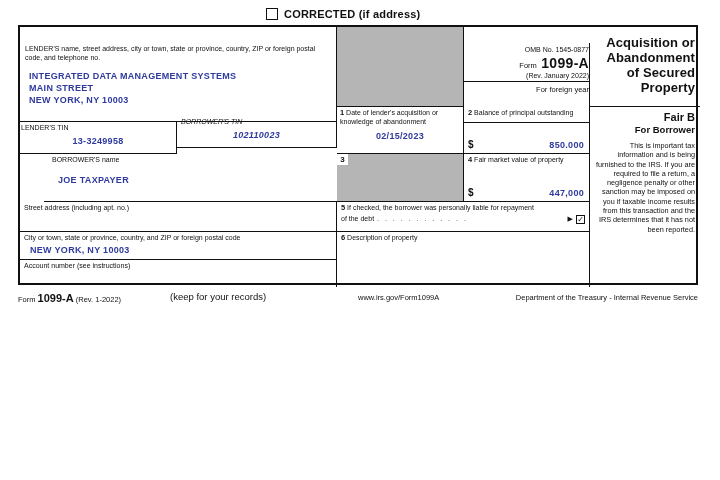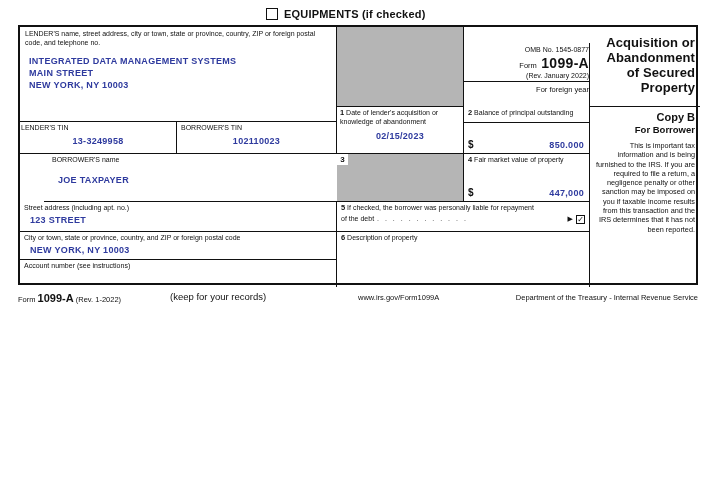--- a/index.html
+++ b/index.html
@@ -14,21 +14,21 @@
   
   .form { position:absolute; left:18px; top:25px; width:680px; height:260px; border:2px solid #111; background:#fff; }
   .cell { position:absolute; border-color:#111; }
   .bb { border-bottom:1px solid #111; } .br { border-right:1px solid #111; }
 
   .lab { font-size:7px; line-height:8.5px; color:#111; }
   .num { font-weight:bold; font-size:7.5px; }
   .val { color:#2e3a9e; font-weight:bold; font-size:9px; letter-spacing:.3px; }
 
   
-  .lender { left:0; top:0; width:317px; height:95px; padding:3px 5px; }
+  .lender { left:0; top:0; width:317px; height:95px; padding:18px 5px; }
   .lender .val { display:block; margin-left:4px; line-height:12px; }
   .lender .lab { margin-bottom:8px; }
 
   
   .shade { background:#b5b5b5; }
   .grayTop { left:317px; top:0; width:127px; height:80px; }
   .box3 { left:317px; top:127px; width:127px; height:48px; }
   .box3 .notch { position:absolute; left:0; top:0; width:11px; height:11px; background:#fff; font-size:8px; font-weight:bold; text-align:center; line-height:11px; }
 
   
@@ -44,21 +44,21 @@
   
   .titleCell { left:570px; top:0; width:110px; height:80px; padding:8px 5px 0 2px; text-align:right; }
   .titleCell .t { font-size:13px; line-height:15px; font-weight:bold; letter-spacing:.1px; }
   .copyCell { left:570px; top:80px; width:110px; height:180px; padding:4px 5px 0 3px; text-align:right; }
   .copyB { font-size:11px; font-weight:bold; line-height:13px; }
   .forB  { font-size:9.5px; font-weight:bold; line-height:12px; margin-bottom:5px; }
   .notice { font-size:7.3px; line-height:9.3px; }
 
   
   .tinL { left:0; top:95px; width:157px; height:32px; padding:2px 1px; }
-  .tinR { left:157px; top:95px; width:160px; height:32px; padding:2px 4px; }
+  .tinR { left:157px; top:89px; width:160px; height:32px; padding:2px 4px;font-style:italic; }
   .tinL .val, .tinR .val { display:block; text-align:center; margin-top:3px; }
 
   
   .bname { left:0; top:127px; width:317px; height:48px; padding:2px 8px;margin-left:24px; }
   .bname .val { display:block; margin:10px 0 0 6px; }
   .street { left:0; top:175px; width:317px; height:30px; padding:2px 4px; }
   .street .val, .cityrow .val { display:block; margin:2px 0 0 6px; }
   .cityrow { left:0; top:205px; width:317px; height:28px; padding:2px 4px; }
   .acct { left:0; top:233px; width:317px; height:27px; padding:2px 4px; }
 
@@ -83,21 +83,21 @@
   .f-form .fn { font-size:11px; font-weight:bold; }
   .f-keep { position:absolute; left:152px; top:1px; font-size:9.5px; }
   .f-url  { position:absolute; left:340px; top:3px; }
   .f-dept { position:absolute; right:0; top:3px; }
 </style>
 </head>
 <body>
 
 <div class="corrected">
   <span class="cb"></span>
-  <span class="lbl">EQUIPMENTS (if checked)</span>
+  <span class="lbl">CORRECTED (if address)</span>
 </div>
 
 <div class="form">
 
   <div class="cell lender bb br">
     <div class="lab">LENDER'S name, street address, city or town, state or province, country, ZIP or foreign postal code, and telephone no.</div>
     <span class="val">INTEGRATED DATA MANAGEMENT SYSTEMS</span>
     <span class="val">MAIN STREET</span>
     <span class="val">NEW YORK, NY 10003</span>
   </div>
@@ -112,42 +112,41 @@
     </div>
     <div class="rev">(Rev. January 2022)</div>
     <div class="cal">For foreign year</div>
   </div>
 
   <div class="cell titleCell bb">
     <div class="t">Acquisition or Abandonment of Secured Property</div>
   </div>
 
   <div class="cell copyCell">
-    <div class="copyB">Copy B</div>
+    <div class="copyB">Fair B</div>
     <div class="forB">For Borrower</div>
     <div class="notice">This is important tax information and is being furnished to the IRS. If you are required to file a return, a negligence penalty or other sanction may be imposed on you if taxable income results from this transaction and the IRS determines that it has not been reported.</div>
   </div>
 
   <div class="cell tinL bb br">
     <div class="lab">LENDER'S TIN</div>
     <span class="val">13-3249958</span>
   </div>
   <div class="cell tinR bb br">
     <div class="lab">BORROWER'S TIN</div>
     <span class="val">102110023</span>
   </div>
 
   <div class="cell bname bb br">
     <div class="lab">BORROWER'S name</div>
     <span class="val">JOE TAXPAYER</span>
   </div>
 
   <div class="cell street bb br">
     <div class="lab">Street address (including apt. no.)</div>
-    <span class="val">123 STREET</span>
   </div>
 
   <div class="cell cityrow bb br">
     <div class="lab">City or town, state or province, country, and ZIP or foreign postal code</div>
     <span class="val">NEW YORK, NY 10003</span>
   </div>
 
   <div class="cell acct br">
     <div class="lab">Account number (see instructions)</div>
   </div>

